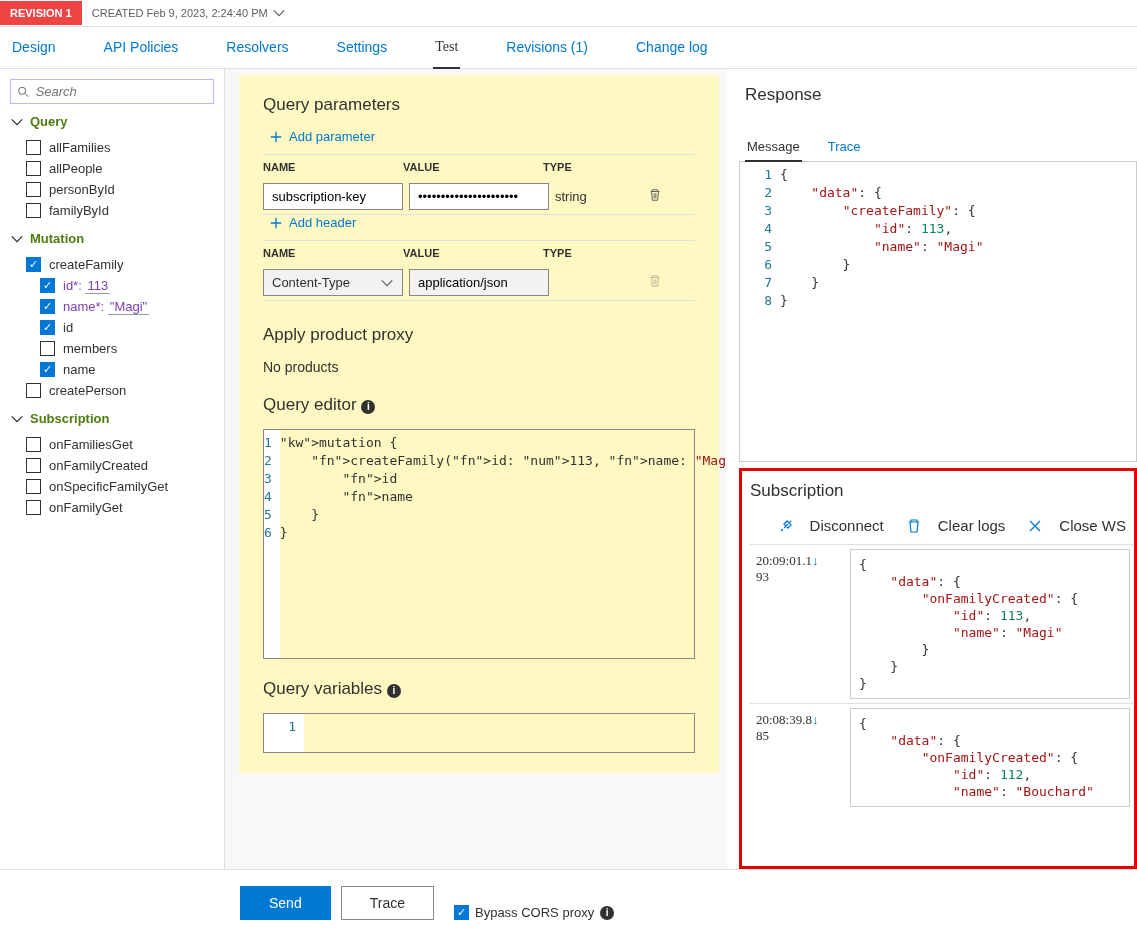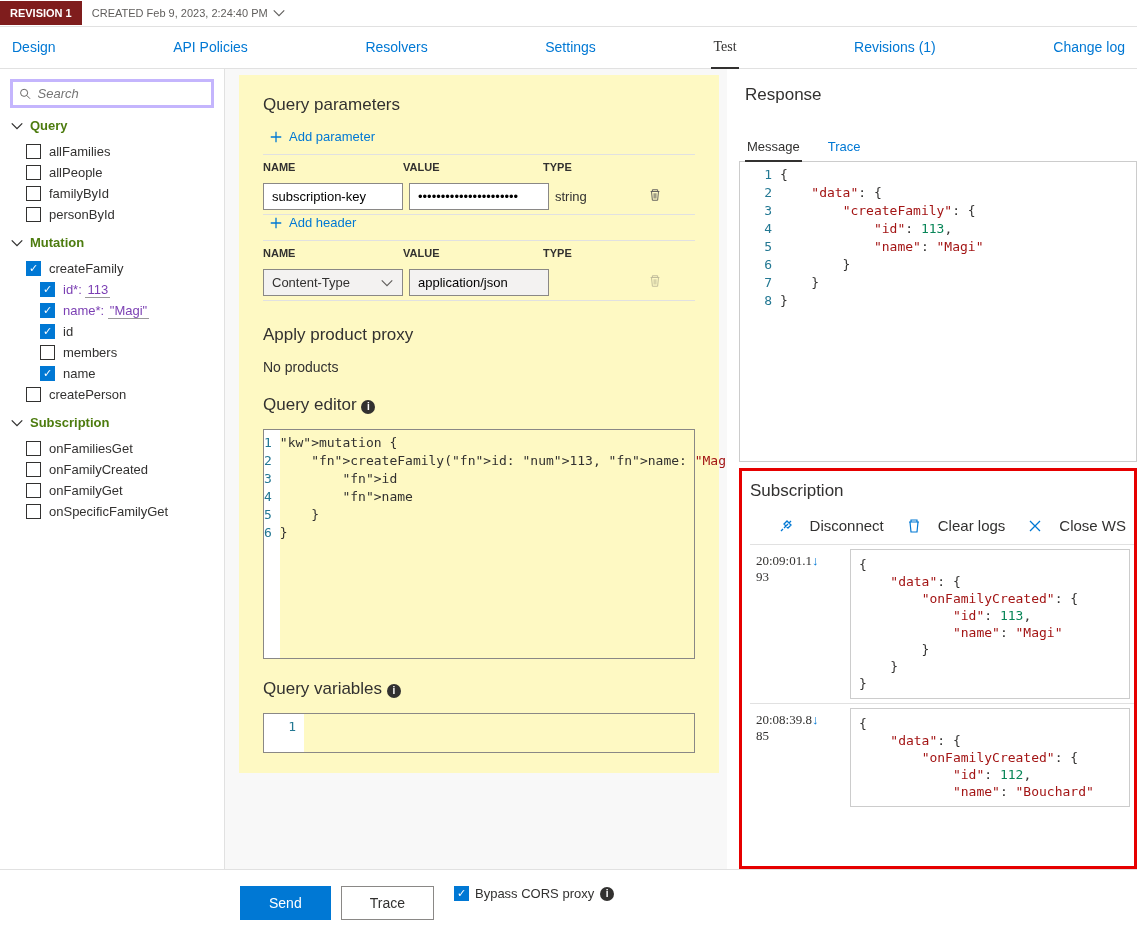--- a/index.html
+++ b/index.html
@@ -1,25 +1,25 @@
 <!DOCTYPE html>
 <html><head>
 <meta charset="utf-8">
 <style>
 * { box-sizing: border-box; margin: 0; padding: 0; }
 body { font-family: "Segoe UI", Arial, sans-serif; font-size: 13px; color: #323130; background: #fff; width: 1137px; }
 .revision-bar { display: flex; align-items: center; border-bottom: 1px solid #e1e1e1; }
-.rev-badge { background: #7f1d1d; color: #fff; padding: 6px 10px; font-size: 11px; font-weight: 600; }
+.rev-badge { background: #ef4444; color: #fff; padding: 6px 10px; font-size: 11px; font-weight: 600; }
 .rev-created { padding: 6px 10px; font-size: 11px; color: #605e5c; display: flex; align-items: center; gap: 4px; }
-.tabs { display: flex; border-bottom: 1px solid #e1e1e1; padding: 0 10px; gap: 28px; justify-content: space-between; }
+.tabs { display: flex; border-bottom: 1px solid #e1e1e1; padding: 0 10px; gap: 44px; }
 .tab { padding: 12px 2px; color: #0078d4; cursor: pointer; font-size: 14px; }
 .tab.active { color: #323130; border-bottom: 2px solid #323130; margin-bottom: -1px; font-family: Liberation Serif, serif; }
 .layout { display: flex; height: 800px; }
 .sidebar { width: 225px; border-right: 1px solid #e1e1e1; padding: 10px; overflow-y: auto; }
-.search-box { display: flex; align-items: center; border: 3px solid #c4b5fd; padding: 4px 6px; margin-bottom: 4px; }
+.search-box { display: flex; align-items: center; border: 1px solid #c4b5fd; padding: 4px 6px; margin-bottom: 4px; }
 .search-box svg { margin-right: 6px; }
 .search-box input { border: none; outline: none; font-style: italic; color: #605e5c; width: 100%; font-size: 13px; }
 .section-head { display: flex; align-items: flex-end; gap: 6px; font-weight: 600; margin: 10px 0 8px; cursor: pointer; color: #4d7c0f; }
 .check-item { display: flex; align-items: center; gap: 8px; padding: 3px 0 3px 16px; cursor: pointer; }
 .check-item.nested { padding-left: 30px; }
 .cbox { width: 15px; height: 15px; border: 1px solid #323130; flex-shrink: 0; display: flex; align-items: center; justify-content: center; background: #fff; }
 .cbox.checked { background: #0078d4; border-color: #0078d4; color: #fff; font-size: 11px; }
 .editable-val { color: #7b3fb3; border-bottom: 1px solid #999; padding: 0 2px; }
 .center { flex: 1; background: #f8f8f8; padding: 0 8px 0 14px; overflow-y: auto; position: relative; }
 .center-inner { background: #fef9c3; padding: 20px 24px; margin-top: 6px; }
@@ -54,21 +54,21 @@
 .resp-body { border: 1px solid #ccc; border-top: none; height: 300px; overflow: auto; display: flex; font-family: Consolas, monospace; font-size: 13px; }
 .sub-panel { border: 3px solid #e60000; margin-top: 6px; flex: 1; overflow: hidden; display: flex; flex-direction: column; padding: 6px 0 0 8px; }
 .sub-title { font-size: 17px; padding: 4px 0 10px; }
 .sub-actions { display: flex; justify-content: flex-end; gap: 22px; padding: 6px 8px 10px; }
 .sub-act-btn { display: flex; align-items: flex-end; gap: 16px; cursor: pointer; font-size: 15px; }
 .sub-log-row { display: flex; border-top: 1px solid #e1e1e1; }
 .sub-time { width: 100px; padding: 8px 6px; color: #323130; display: flex; align-items: flex-start; gap: 0; font-family: Liberation Serif, serif; }
 .arrow-down { color: #0078d4; }
 .sub-data { flex: 1; border: 1px solid #ccc; margin: 4px 4px 4px 0; padding: 6px 8px; font-family: Consolas, monospace; font-size: 13px; }
 .sub-data .code-line { line-height: 17px; }
-.footer { display: flex; align-items: flex-start; gap: 10px; padding: 16px 10px 16px 240px; border-top: 1px solid #e1e1e1; }
+.footer { display: flex; align-items: flex-end; gap: 10px; padding: 16px 10px 16px 240px; border-top: 1px solid #e1e1e1; }
 .btn { padding: 8px 28px; font-size: 14px; cursor: pointer; border: 1px solid #0078d4; }
 .btn.primary { background: #0078d4; color: #fff; }
 .btn.secondary { background: #fff; color: #323130; border-color: #8a8886; }
 .bypass { display: flex; align-items: center; gap: 6px; margin-left: 10px; }
 .info-icon { display: inline-flex; width: 14px; height: 14px; border-radius: 50%; background: #323130; color: #fff; align-items: center; justify-content: center; font-size: 10px; font-weight: bold; }
 svg.icon { width: 14px; height: 14px; }
 </style>
 </head>
 <body>
 
@@ -112,25 +112,25 @@
     <div class="check-item">
         <span class="cbox"></span>
         <span>allFamilies</span>
       </div>
     <div class="check-item">
         <span class="cbox"></span>
         <span>allPeople</span>
       </div>
     <div class="check-item">
         <span class="cbox"></span>
+        <span>personById</span>
+      </div>
+    <div class="check-item">
+        <span class="cbox"></span>
         <span>familyById</span>
-      </div>
-    <div class="check-item">
-        <span class="cbox"></span>
-        <span>personById</span>
       </div>
 
     <div class="section-head">
       <svg class="icon" viewBox="0 0 16 16">
           <path d="M2 5l6 6 6-6" stroke="#323130" fill="none" stroke-width="1.5"></path>
         </svg>
       <span>Mutation</span>
     </div>
     <div class="check-item">
         <span class="cbox checked">✓</span>
@@ -170,25 +170,25 @@
     <div class="check-item">
         <span class="cbox"></span>
         <span>onFamiliesGet</span>
       </div>
     <div class="check-item">
         <span class="cbox"></span>
         <span>onFamilyCreated</span>
       </div>
     <div class="check-item">
         <span class="cbox"></span>
+        <span>onSpecificFamilyGet</span>
+      </div>
+    <div class="check-item">
+        <span class="cbox"></span>
         <span>onFamilyGet</span>
-      </div>
-    <div class="check-item">
-        <span class="cbox"></span>
-        <span>onSpecificFamilyGet</span>
       </div>
   </div>
 
   <div class="center">
     <div class="center-inner">
       <h2 class="sec">Query parameters</h2>
       <div class="add-link">
         <svg class="icon" viewBox="0 0 16 16">
             <path d="M8 2v12M2 8h12" stroke="#0078d4" stroke-width="1.5"></path>
           </svg>

